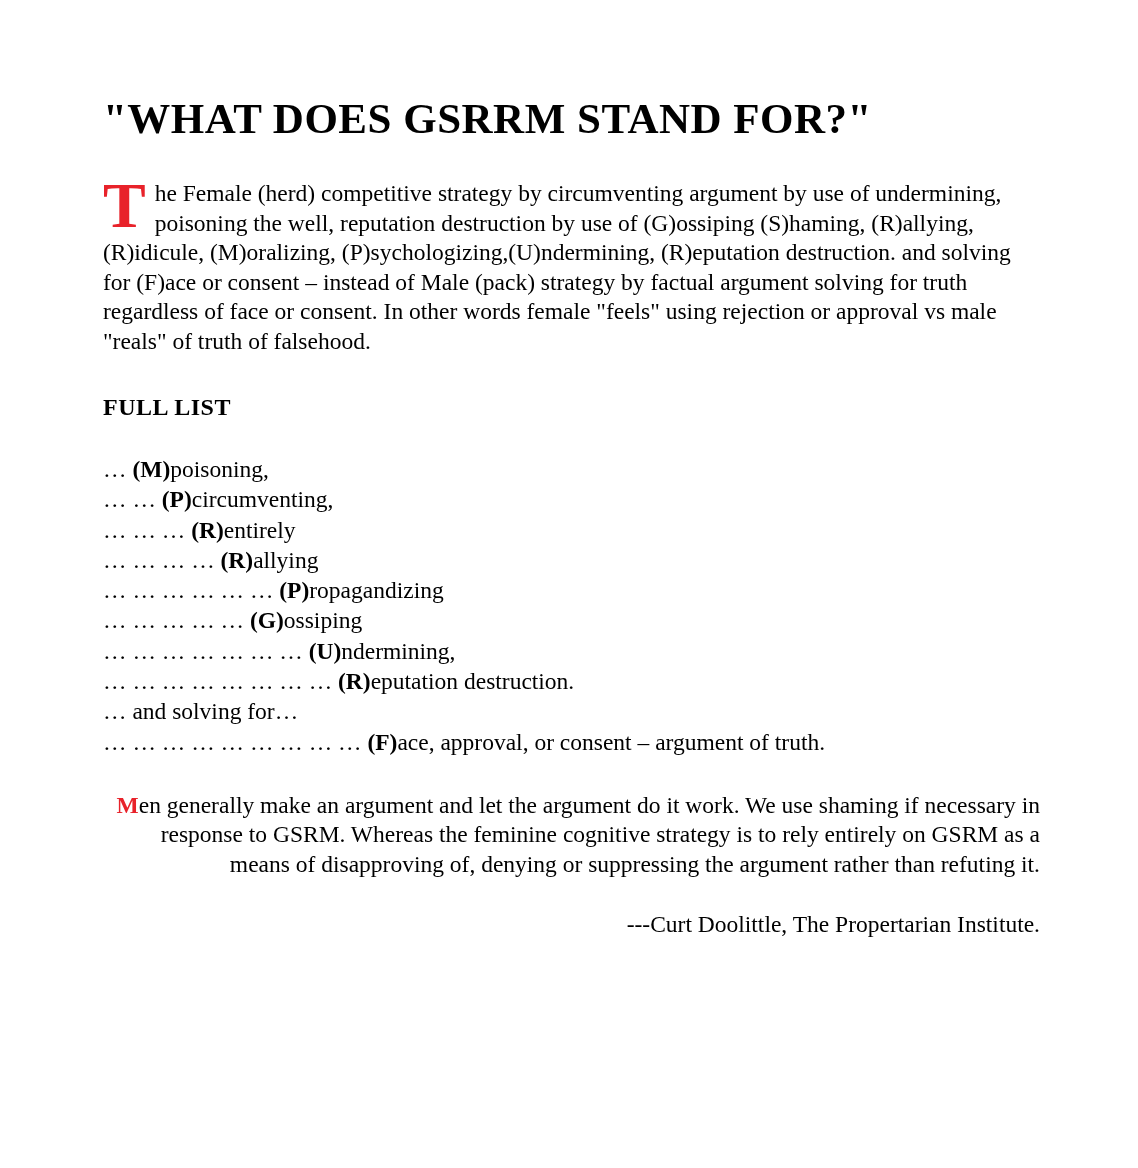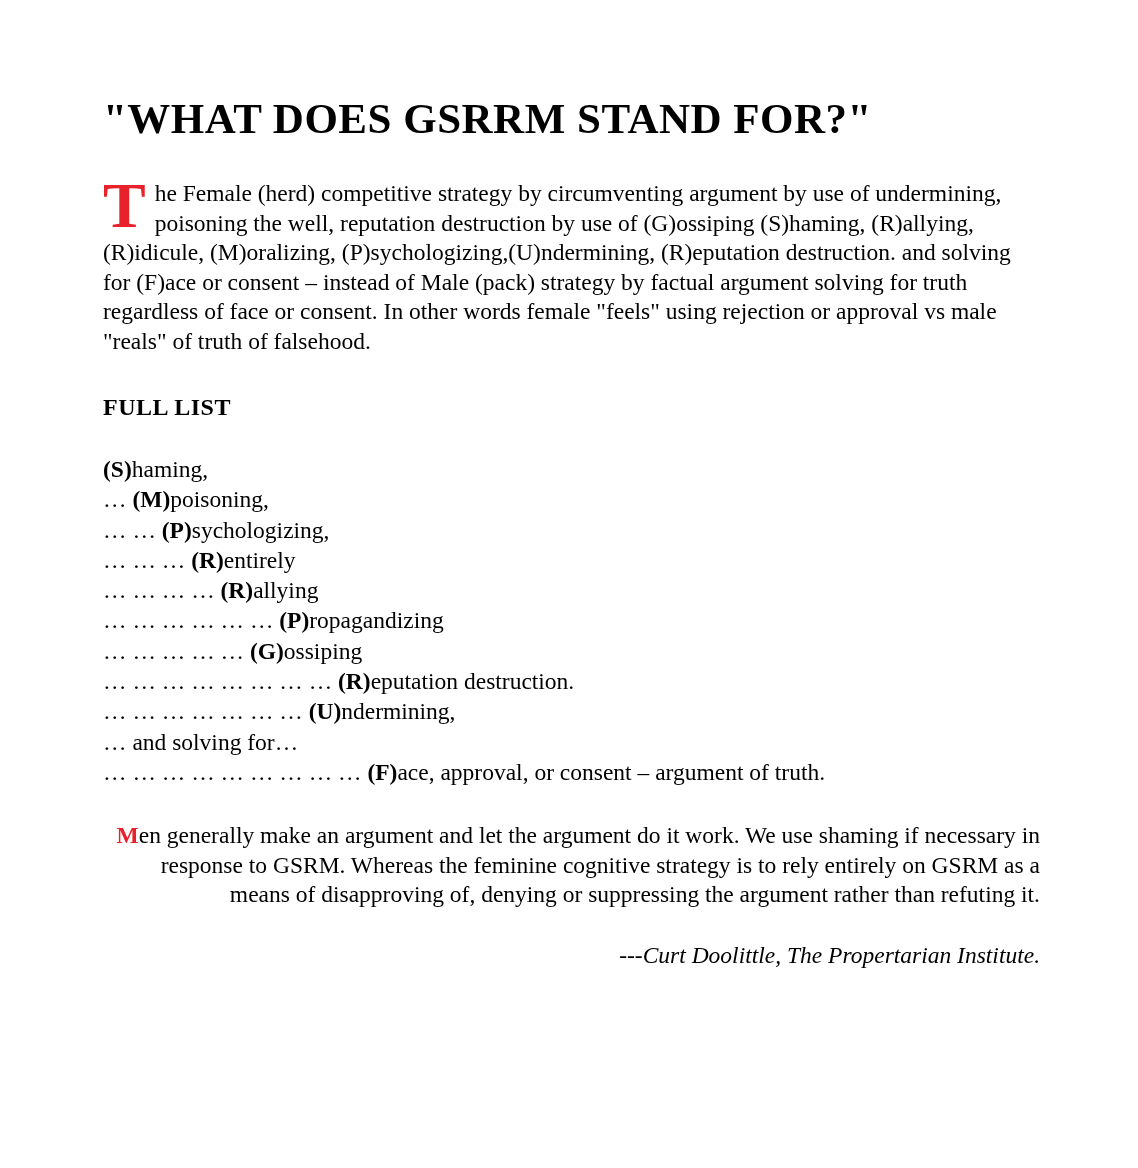--- a/index.html
+++ b/index.html
@@ -56,46 +56,44 @@
     line-height: 29.5px;
     margin: 0 0 32px 0;
     text-align: right;
   }
   .lead {
     color: #e8222a;
     font-weight: bold;
   }
   .attribution {
     font-size: 23.5px;
-    font-style: italic;
     text-align: right;
     margin: 0;
   }
 </style>
 </head>
 <body>
 
 <div class="page">
 
   <h1 class="title">"WHAT DOES GSRRM STAND FOR?"</h1>
 
   <p class="intro"><span class="drop-cap">T</span><span>he Female (herd) competitive strategy by circumventing argument by use of undermining, poisoning the well, reputation destruction by use of (G)ossiping (S)haming, (R)allying, (R)idicule, (M)oralizing, (P)sychologizing,(U)ndermining, (R)eputation destruction. and solving for (F)ace or consent – instead of Male (pack) strategy by factual argument solving for truth regardless of face or consent. In other words female "feels" using rejection or approval vs male "reals" of truth of falsehood.</span></p>
 
   <h2 class="section-heading">FULL LIST</h2>
 
   <div class="full-list">
-    <div class="list-line"><span></span><span class="b">(S)</span><span>haming,</span></div>
     <div class="list-line"><span>… </span><span class="b">(M)</span><span>poisoning,</span></div>
-    <div class="list-line"><span>… … </span><span class="b">(P)</span><span>sychologizing,</span></div>
+    <div class="list-line"><span>… … </span><span class="b">(P)</span><span>circumventing,</span></div>
     <div class="list-line"><span>… … … </span><span class="b">(R)</span><span>entirely</span></div>
     <div class="list-line"><span>… … … … </span><span class="b">(R)</span><span>allying</span></div>
     <div class="list-line"><span>… … … … … … </span><span class="b">(P)</span><span>ropagandizing</span></div>
     <div class="list-line"><span>… … … … … </span><span class="b">(G)</span><span>ossiping</span></div>
+    <div class="list-line"><span>… … … … … … … </span><span class="b">(U)</span><span>ndermining,</span></div>
     <div class="list-line"><span>… … … … … … … … </span><span class="b">(R)</span><span>eputation destruction.</span></div>
-    <div class="list-line"><span>… … … … … … … </span><span class="b">(U)</span><span>ndermining,</span></div>
     <div class="list-line"><span>… </span><span class="b"></span><span>and solving for…</span></div>
     <div class="list-line"><span>… … … … … … … … … </span><span class="b">(F)</span><span>ace, approval, or consent – argument of truth.</span></div>
   </div>
 
   <p class="closing"><span class="lead">M</span><span>en generally make an argument and let the argument do it work. We use shaming if necessary in response to GSRM. Whereas the feminine cognitive strategy is to rely entirely on GSRM as a means of disapproving of, denying or suppressing the argument rather than refuting it.</span></p>
 
   <p class="attribution">---Curt Doolittle, The Propertarian Institute.</p>
 
 </div>
 

